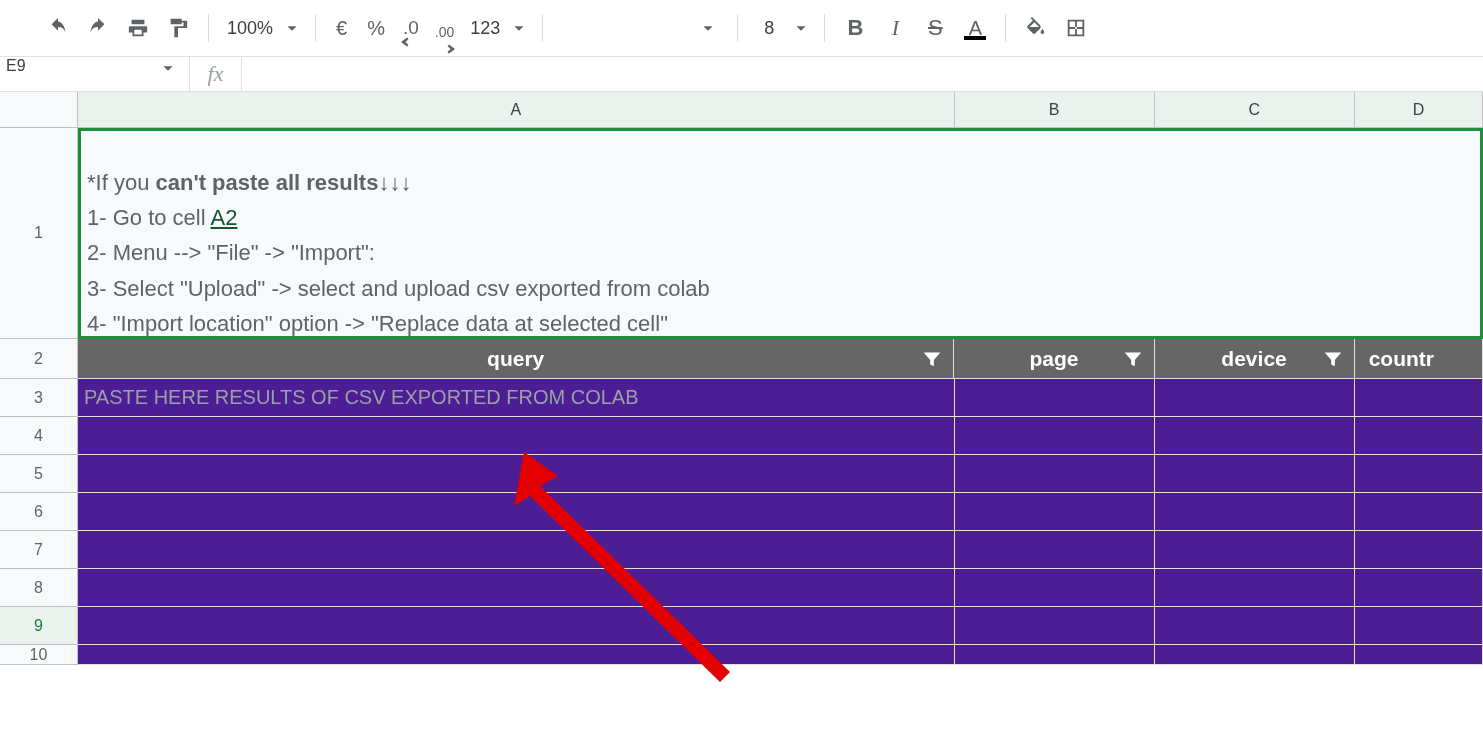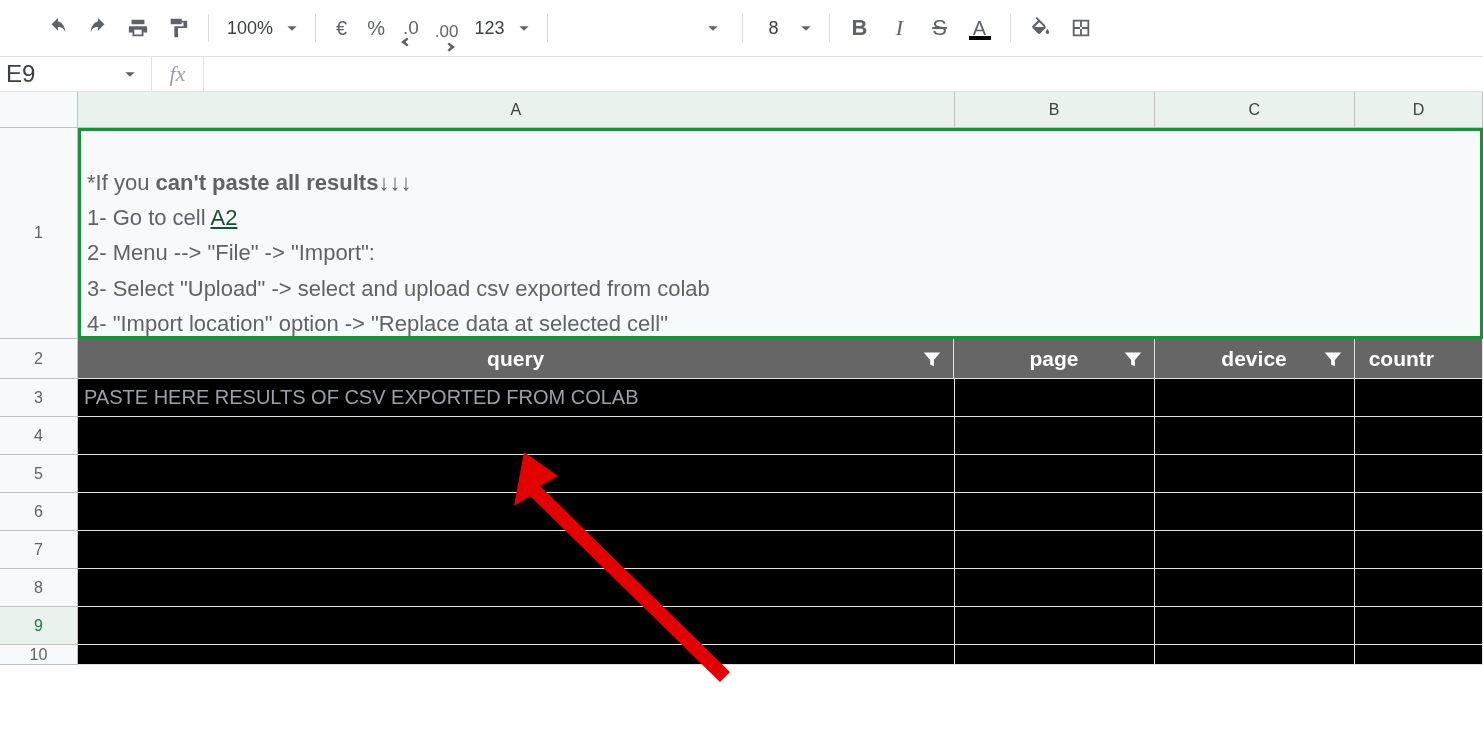--- a/index.html
+++ b/index.html
@@ -55,25 +55,25 @@
     background: #000;
   }
   
   .fx-row {
     display: flex; align-items: stretch;
     height: 36px;
     border-top: 1px solid #e0e0e0;
     border-bottom: 1px solid #e0e0e0;
   }
   .name-box {
-    width: 152px;
-    display: flex; align-items: center; justify-content: space-between;
+    width: 190px;
+    display: flex; justify-content: space-between;
     padding: 0 10px 0 6px;
     border-right: 1px solid #e0e0e0;
-    font-size: 24px; color: #3c4043;
+    font-size: 16px; color: #3c4043;
   }
   .name-box .chev { margin-left: auto; }
   .fx-label {
     width: 52px;
     display: flex; align-items: center; justify-content: center;
     color: #9aa0a6;
     font-style: italic; font-family: "Times New Roman", serif;
     font-size: 22px;
     border-right: 1px solid #e0e0e0;
   }
@@ -117,21 +117,21 @@
   .row-header.active { background: #e9f2ec; color:#188038; }
   .cells {
     position: absolute; left: 78px; top: 36px; right: 0;
   }
   .cell-row { display: flex; }
   .cell {
     border-right: 1px solid #e0e0e0;
     border-bottom: 1px solid #e0e0e0;
     overflow: hidden;
     font-size: 20px;
-    background: #000000;
+    background: #4c1d95;
   }
   
   .row1 .cell-a {
     background: #f8f9fa;
     color: #5f6368;
     padding: 34px 10px 22px 6px;
     line-height: 1.6;
     font-size: 22px;
     border: 3px solid #1e8e3e;
     border-right: 3px solid #1e8e3e;
@@ -216,21 +216,21 @@
   <div class="tbtn" style="width:auto;padding:0 8px;font-size:20px;">%</div>
   <div class="tbtn" style="width:auto;padding:0 6px;">
     <span style="font-size:19px;position:relative;">
       <span>.0</span>
       <svg style="position:absolute;left:-2px;top:20px;width:18px;height:10px;" viewBox="0 0 24 12">
           <path d="M24 6H6l4 4-2 2L0 6l8-6 2 2-4 4h18z" fill="#5f6368"></path>
         </svg>
     </span>
   </div>
   <div class="tbtn" style="width:auto;padding:0 6px;">
-    <span style="font-size:17px;position:relative;margin-top:8px;">
+    <span style="font-size:14px;position:relative;margin-top:8px;">
       <span>.00</span>
       <svg style="position:absolute;left:2px;top:20px;width:18px;height:10px;" viewBox="0 0 24 12">
           <path d="M0 6h18l-4-4 2-2 8 6-8 6-2-2 4-4H0z" fill="#5f6368"></path>
         </svg>
     </span>
   </div>
   <div class="fmt-group">
     <span class="more-fmt-label">123</span>
     <span class="chev"><svg viewBox="0 0 24 24">
           <path d="M7 10l5 5 5-5z"></path>

